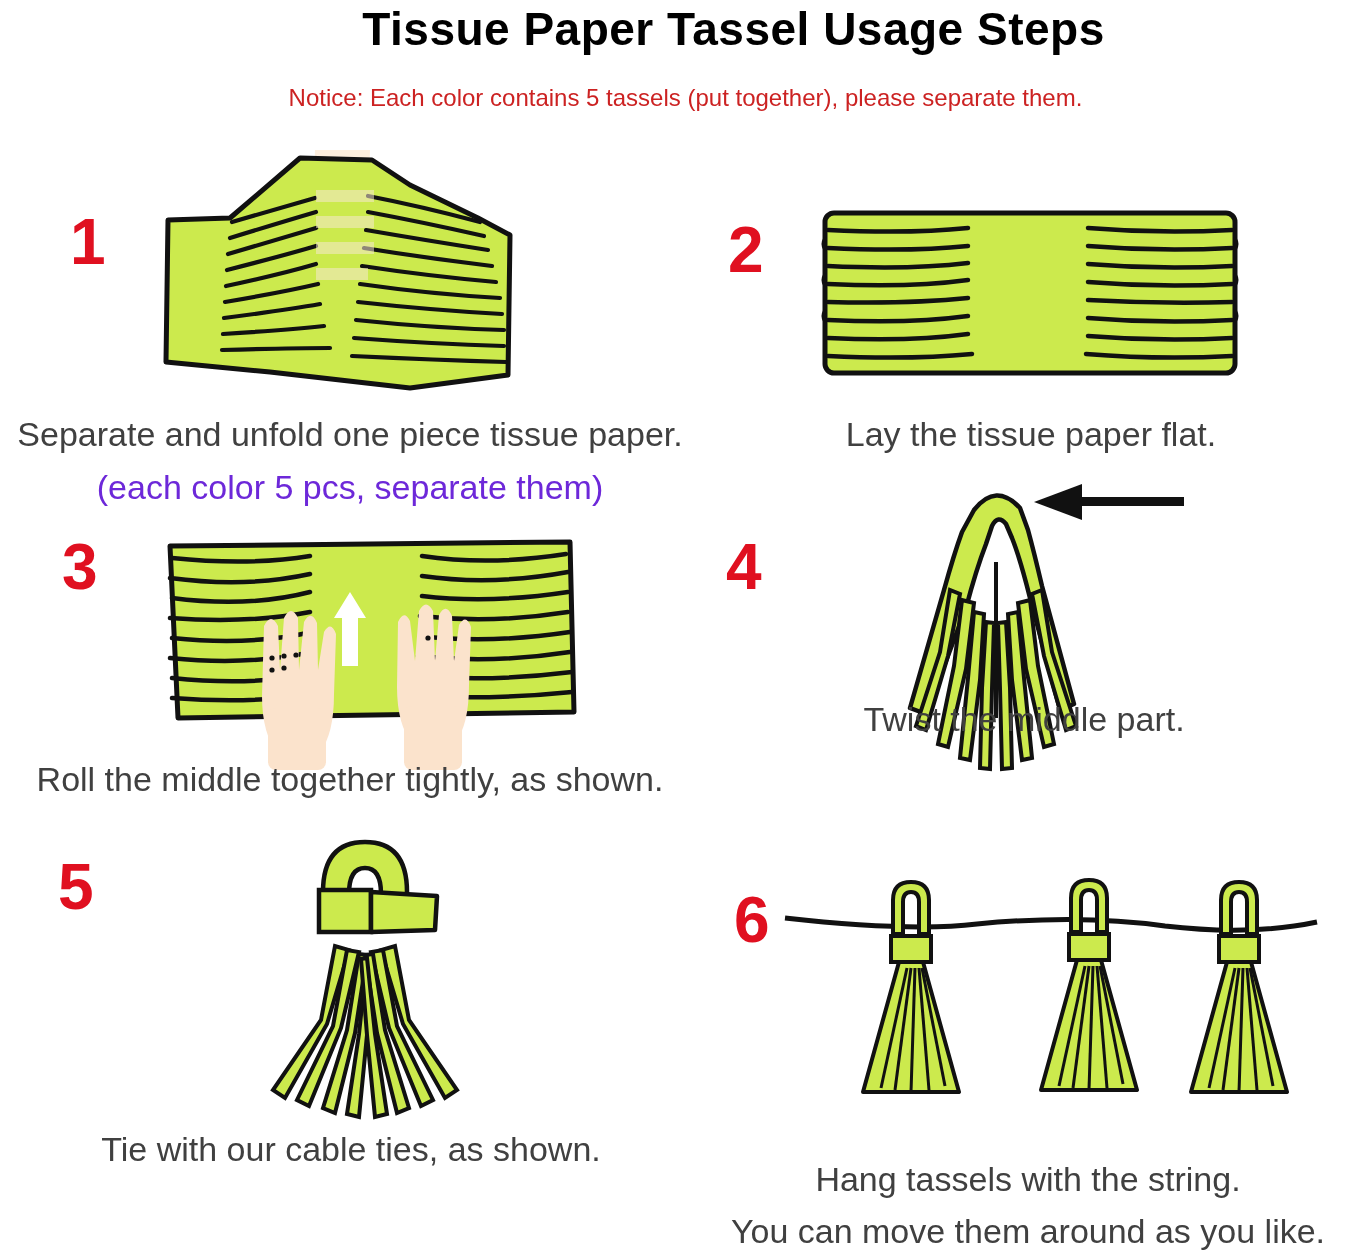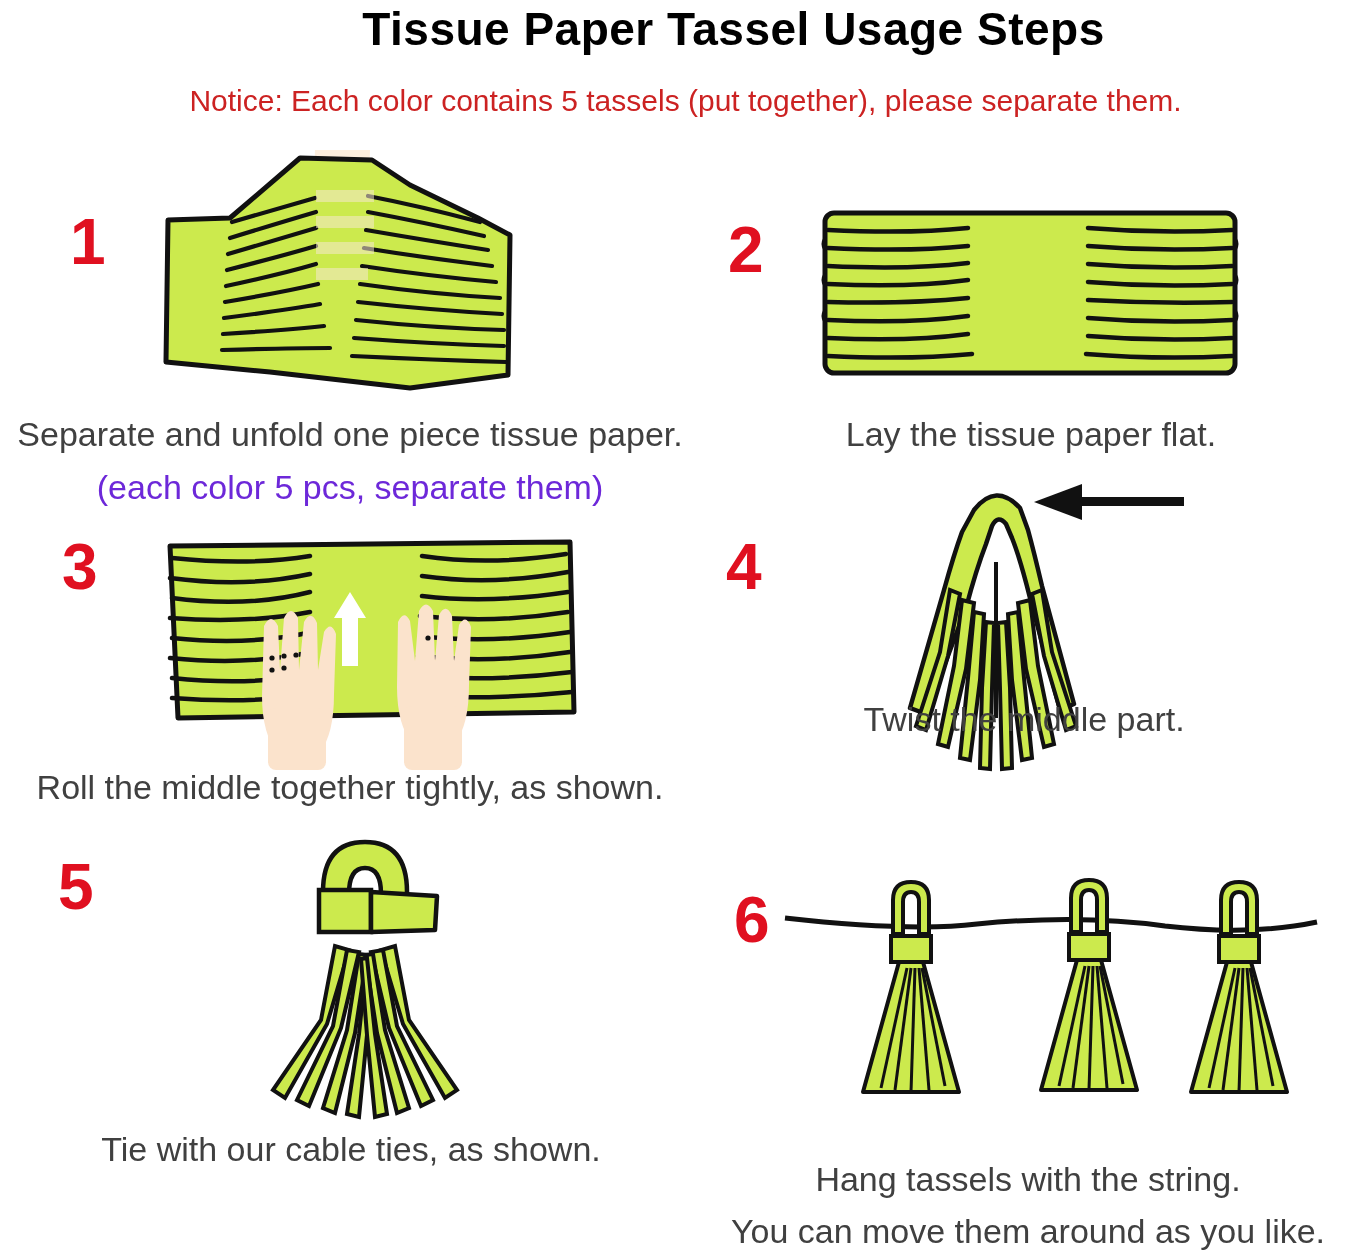--- a/index.html
+++ b/index.html
@@ -28,21 +28,21 @@
     color: #000000;
     white-space: nowrap;
     margin-left: 48px;
   }
   .notice {
     position: absolute;
     top: 84px;
     left: 0;
     width: 1371px;
     text-align: center;
-    font-size: 30px;
+    font-size: 24px;
     color: #cc2222;
     white-space: nowrap;
   }
 
   
   .step {
     position: absolute;
   }
   .step-num {
     position: absolute;
@@ -218,21 +218,21 @@
         <circle cx="112" cy="118" r="2.6"></circle>
           <circle cx="124" cy="116" r="2.6"></circle>
           <circle cx="136" cy="115" r="2.6"></circle>
         <circle cx="112" cy="130" r="2.6"></circle>
           <circle cx="124" cy="128" r="2.6"></circle>
         <circle cx="268" cy="98" r="2.6"></circle>
       </g>
     </svg>
   </div>
 
-  <div class="caption" style="left:0px; top:248px;">Roll the middle together tightly, as shown.</div>
+  <div class="caption" style="left:0px; top:240px;">Roll the middle together tightly, as shown.</div>
 </div>
 
 <div class="step" id="step4">
   <div class="step-num" style="left:40px; top:75px;">4</div>
 
   <div class="art" style="left:160px; top:10px;">
     <svg width="340" height="290" viewBox="0 0 340 290">
 
       <path d="M128 40 q22 -28 46 -2 l8 22 q6 22 14 56 l32 118 -14 6 -30 -112 q-10 -40 -18 -60 l-6 -14 q-8 -10 -14 2 l-6 18 q-10 26 -20 64 L80 244 l-16 -6 34 -118 q10 -36 18 -58 z" fill="#ccea4d" stroke="#111111" stroke-width="4.5" stroke-linejoin="round"></path>
 

